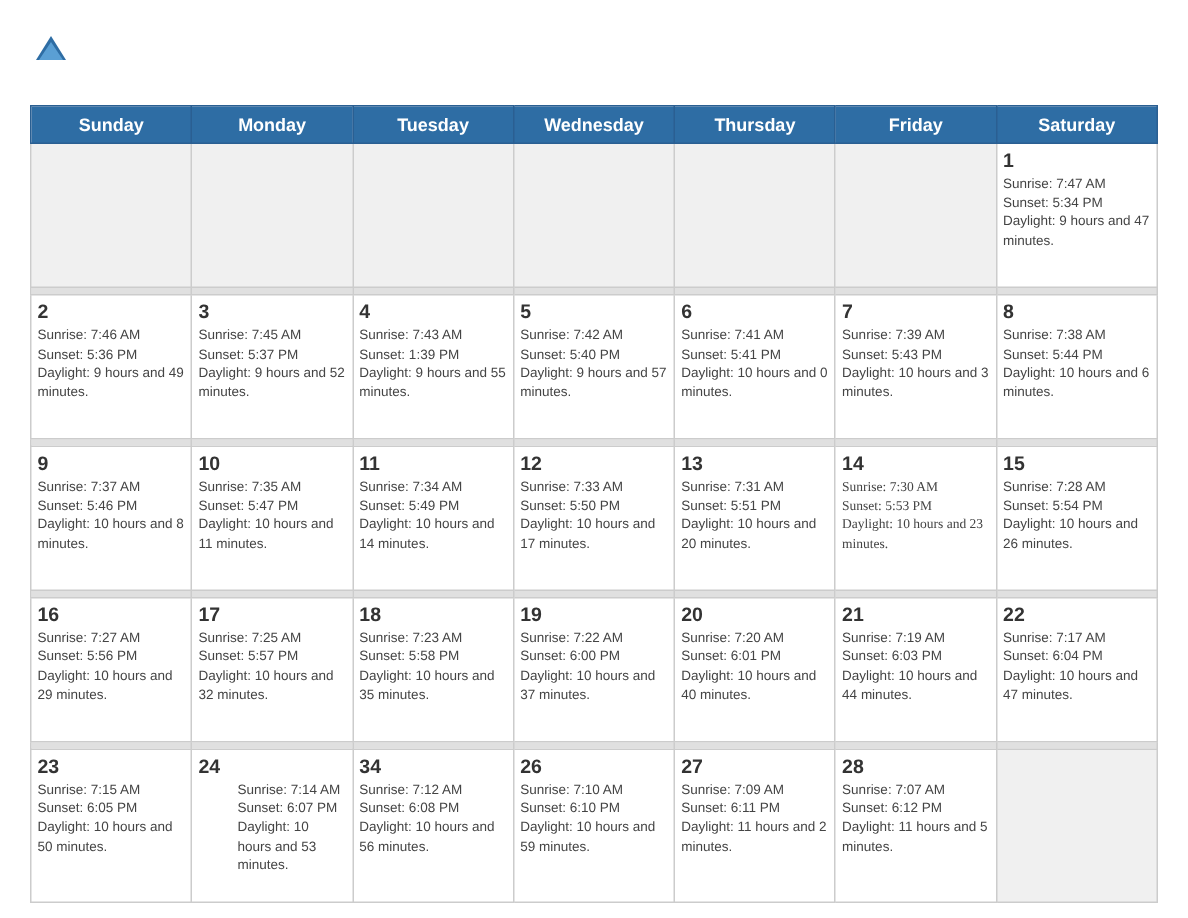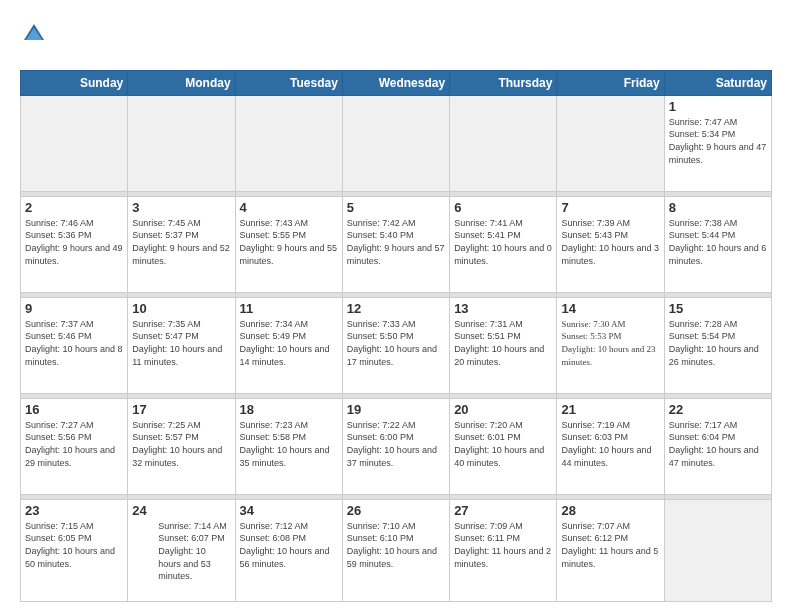--- a/index.html
+++ b/index.html
@@ -61,21 +61,21 @@
       width: 100%;
       table-layout: fixed;
     }
     .calendar th {
       background: #2e6da4;
       color: #fff;
       font-size: 12px;
       font-weight: bold;
       padding: 5px 4px;
       border: 1px solid #2a5f92;
-      text-align: right;
+      text-align: center;
     }
     .calendar td {
       border: 1px solid #ccc;
       vertical-align: top;
       padding: 3px 4px;
       font-size: 9.5px;
       color: #333;
       background: #fff;
       height: 82px;
     }
@@ -163,21 +163,21 @@
           </td>
           <td>
             <span class="day-num">3</span>
             <div class="day-info" style="white-space: pre-line;">Sunrise: 7:45 AM
 Sunset: 5:37 PM
 Daylight: 9 hours and 52 minutes.</div>
           </td>
           <td>
             <span class="day-num">4</span>
             <div class="day-info" style="white-space: pre-line;">Sunrise: 7:43 AM
-Sunset: 5:55 PM
+Sunset: 1:39 PM
 Daylight: 9 hours and 55 minutes.</div>
           </td>
           <td>
             <span class="day-num">5</span>
             <div class="day-info" style="white-space: pre-line;">Sunrise: 7:42 AM
 Sunset: 5:40 PM
 Daylight: 9 hours and 57 minutes.</div>
           </td>
           <td>
             <span class="day-num">6</span>

